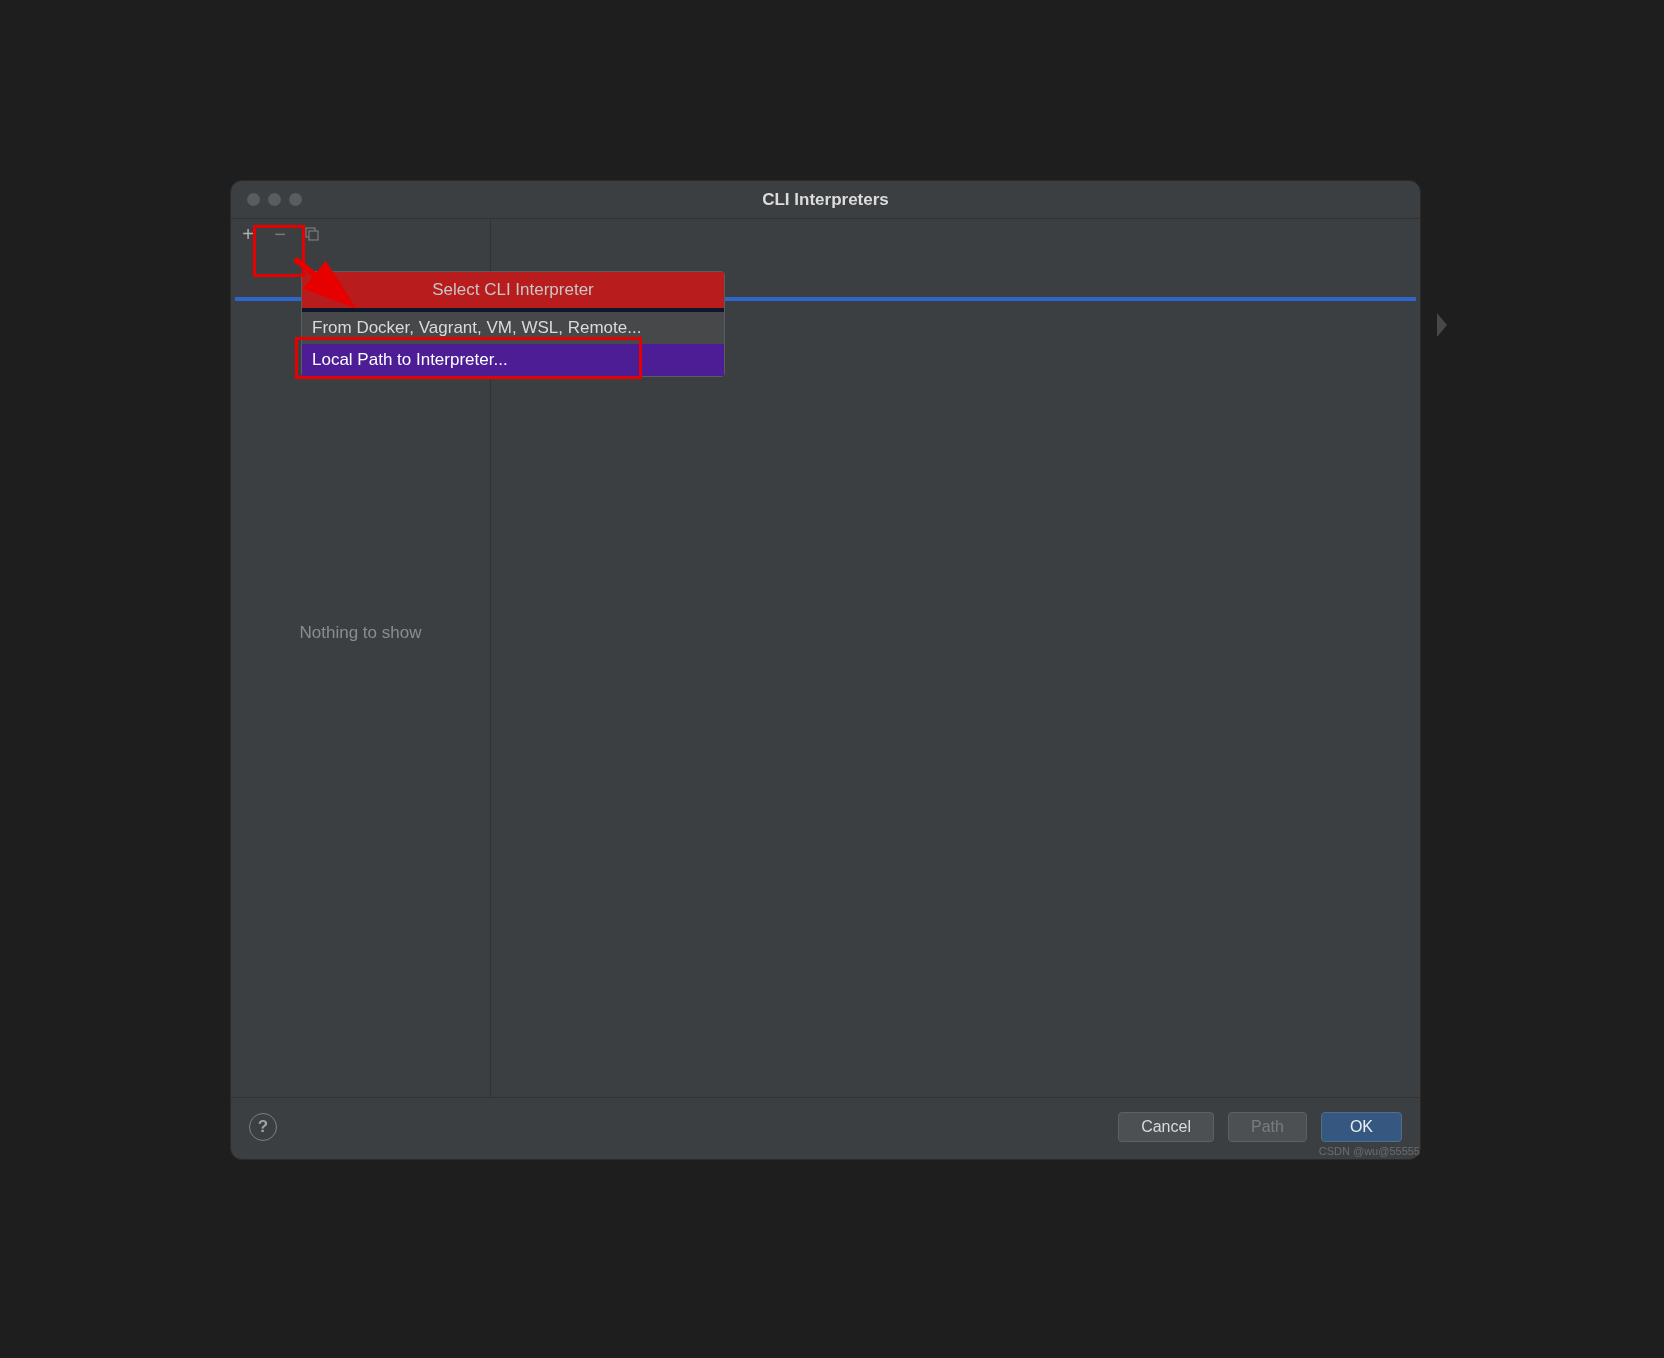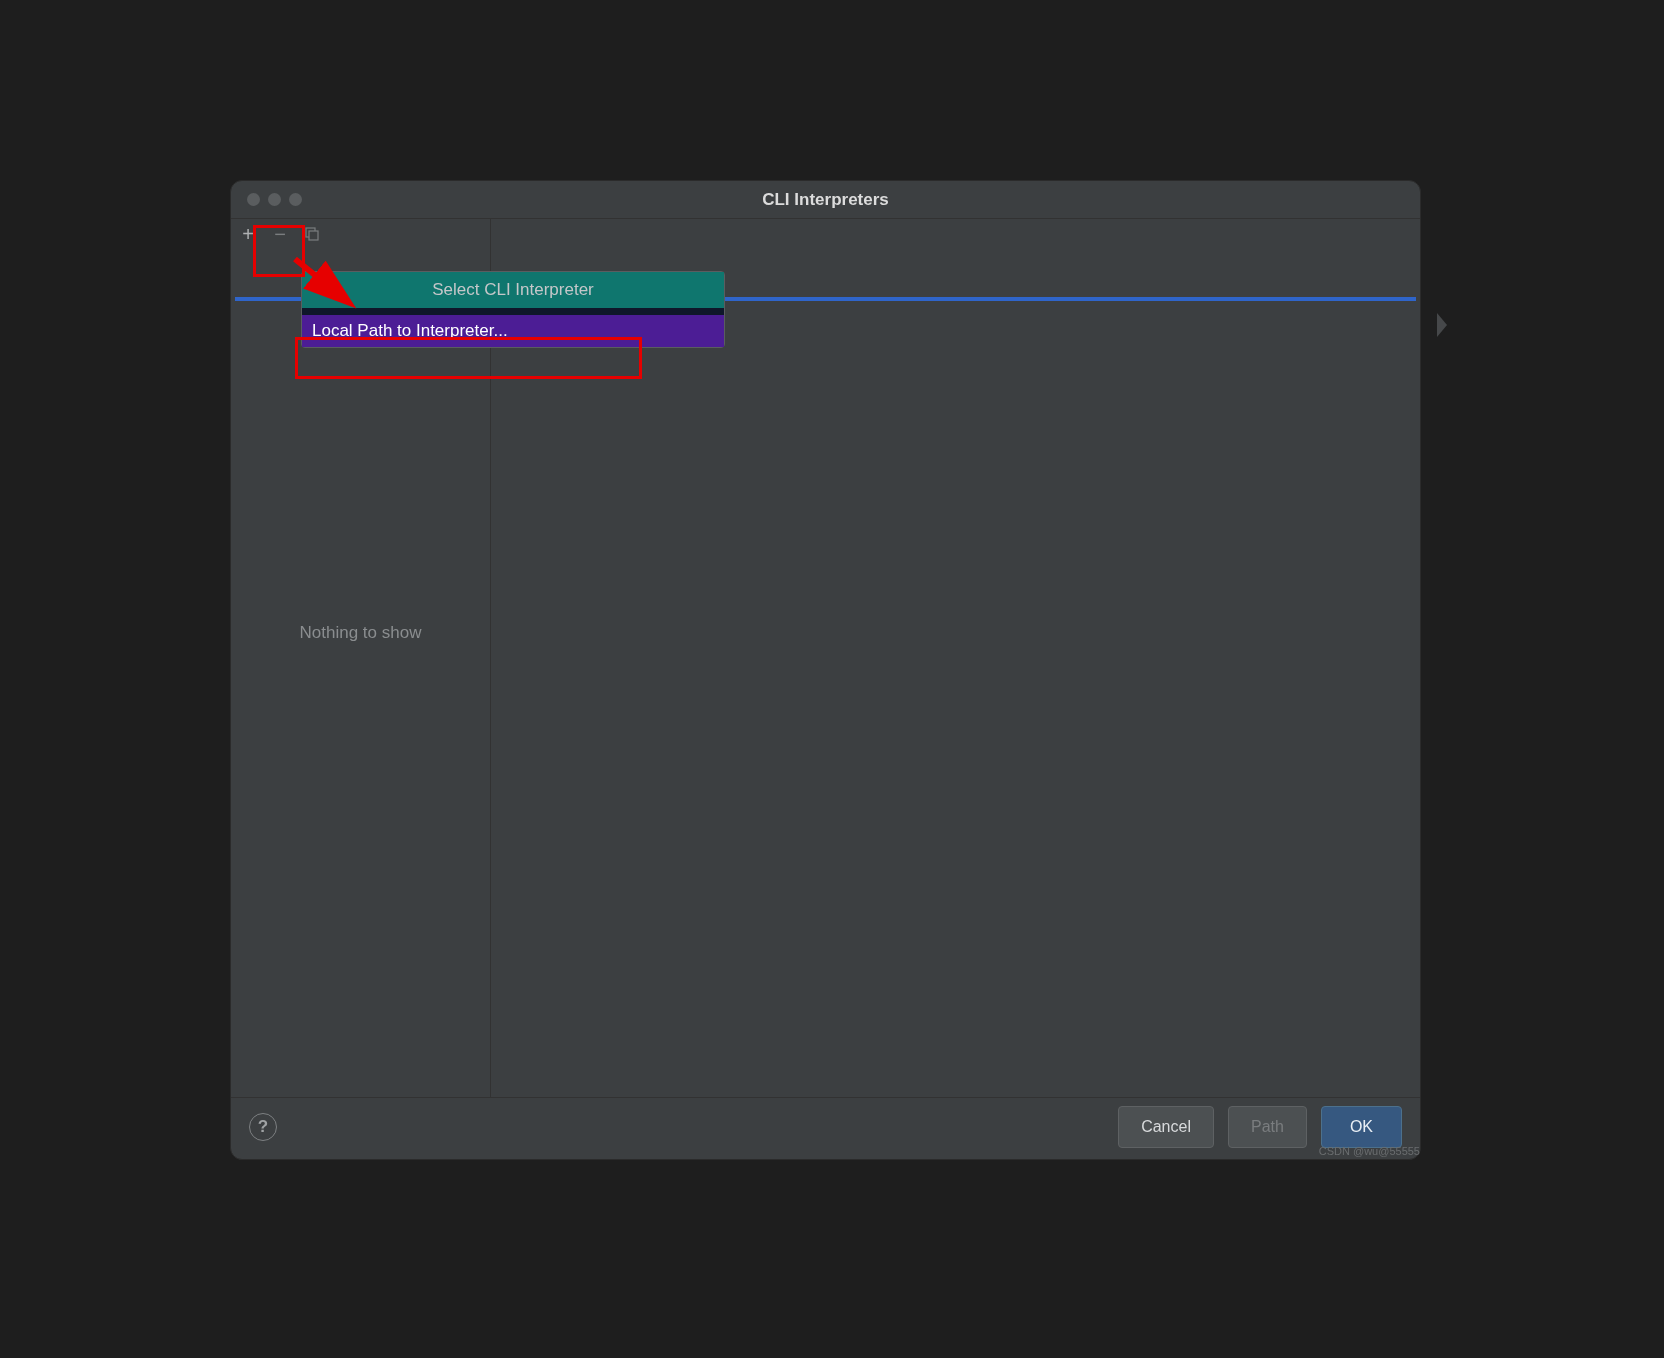--- a/index.html
+++ b/index.html
@@ -128,22 +128,22 @@
       border: 1px solid #5a5d60;
       border-radius: 4px;
       z-index: 5;
       overflow: visible;
     }
     .dd-title {
       text-align: center;
       padding: 8px 0;
       font-size: 17px;
       color: #c5c7c9;
-      background: #0f766e;
-      border-bottom: 7px solid #0f172a;
+      background: #b91c1c;
+      border-bottom: 4px solid #0f172a;
     }
     .dd-item {
       padding: 6px 10px;
       font-size: 17px;
       color: #d8dadc;
       cursor: pointer;
     }
     .dd-item-selected {
       background: #4c1d95;
       color: #ffffff;
@@ -171,21 +171,21 @@
       align-items: center;
       justify-content: center;
       font-size: 17px;
       font-weight: bold;
       cursor: pointer;
     }
     .spacer {
       flex: 1;
     }
     .btn {
-      height: 42px;
+      height: 30px;
       padding: 0 22px;
       border-radius: 4px;
       border: 1px solid #5e6163;
       background: #4c5052;
       color: #d8dadc;
       font-size: 16px;
       display: flex;
       align-items: center;
       justify-content: center;
       cursor: pointer;
@@ -248,20 +248,21 @@
         </div>
       </div>
       <div class="selected-bar"></div>
       <div class="nothing">Nothing to show</div>
     </div>
 
     <div style="flex:1"></div>
 
     <div class="dropdown">
       <div class="dd-title">Select CLI Interpreter</div>
+      <div class="dd-item">From Docker, Vagrant, VM, WSL, Remote...</div>
       <div class="dd-item dd-item-selected">Local Path to Interpreter...</div>
     </div>
 
     <div class="red-box-2" style="left:64px; top:118px; width:347px; height:42px;"></div>
 
   </div>
 
   <div class="footer">
     <div class="help-btn">
       <span>?</span>

